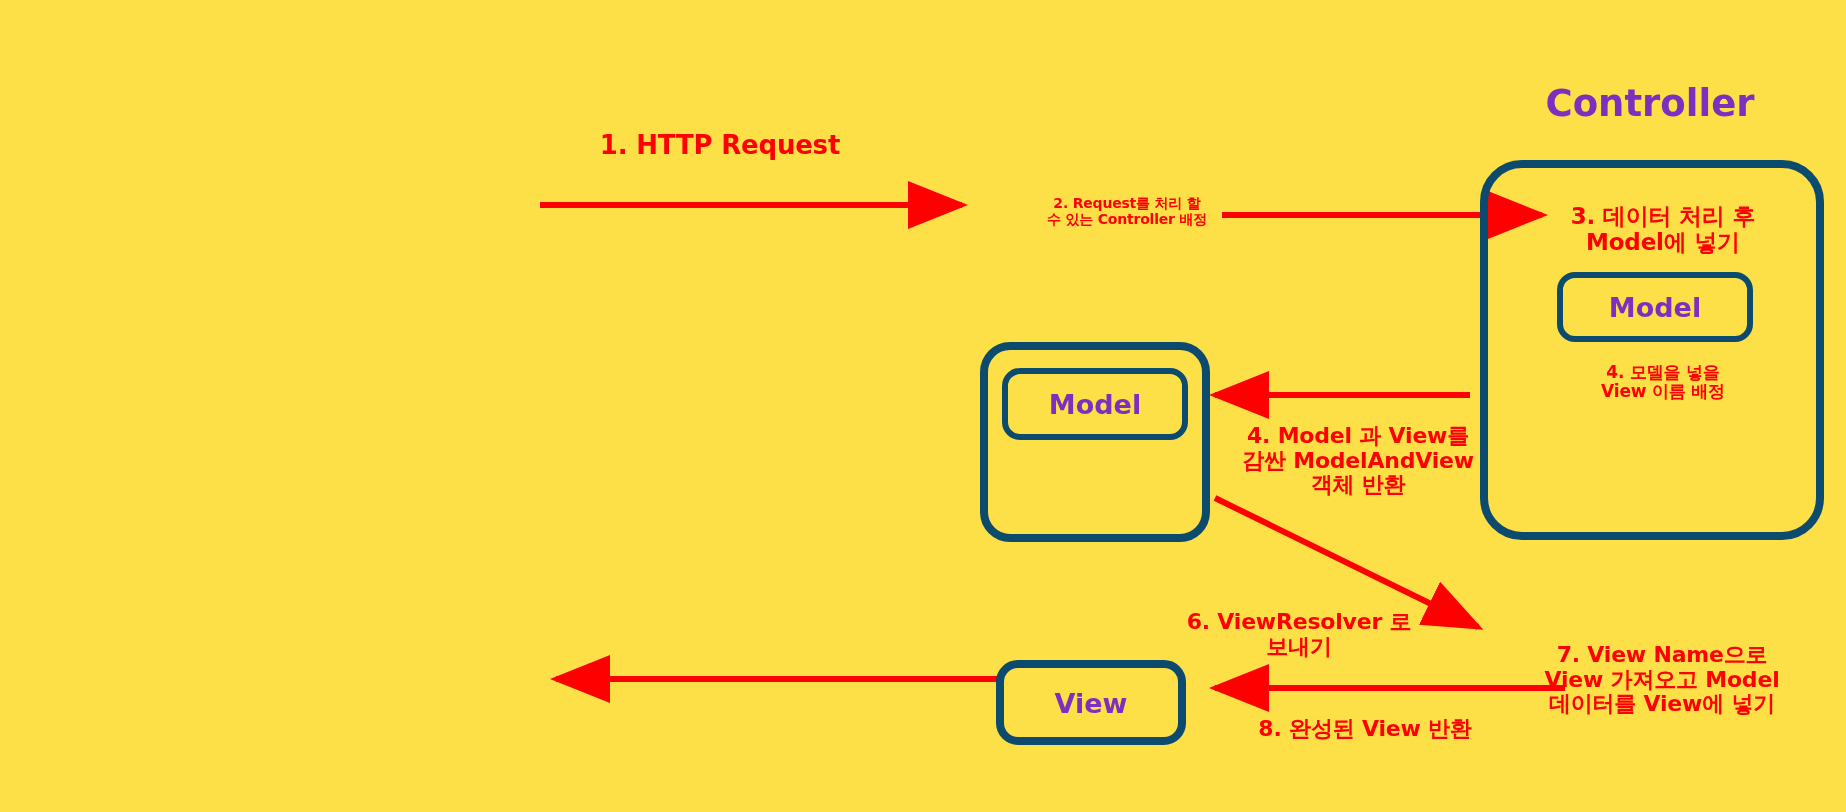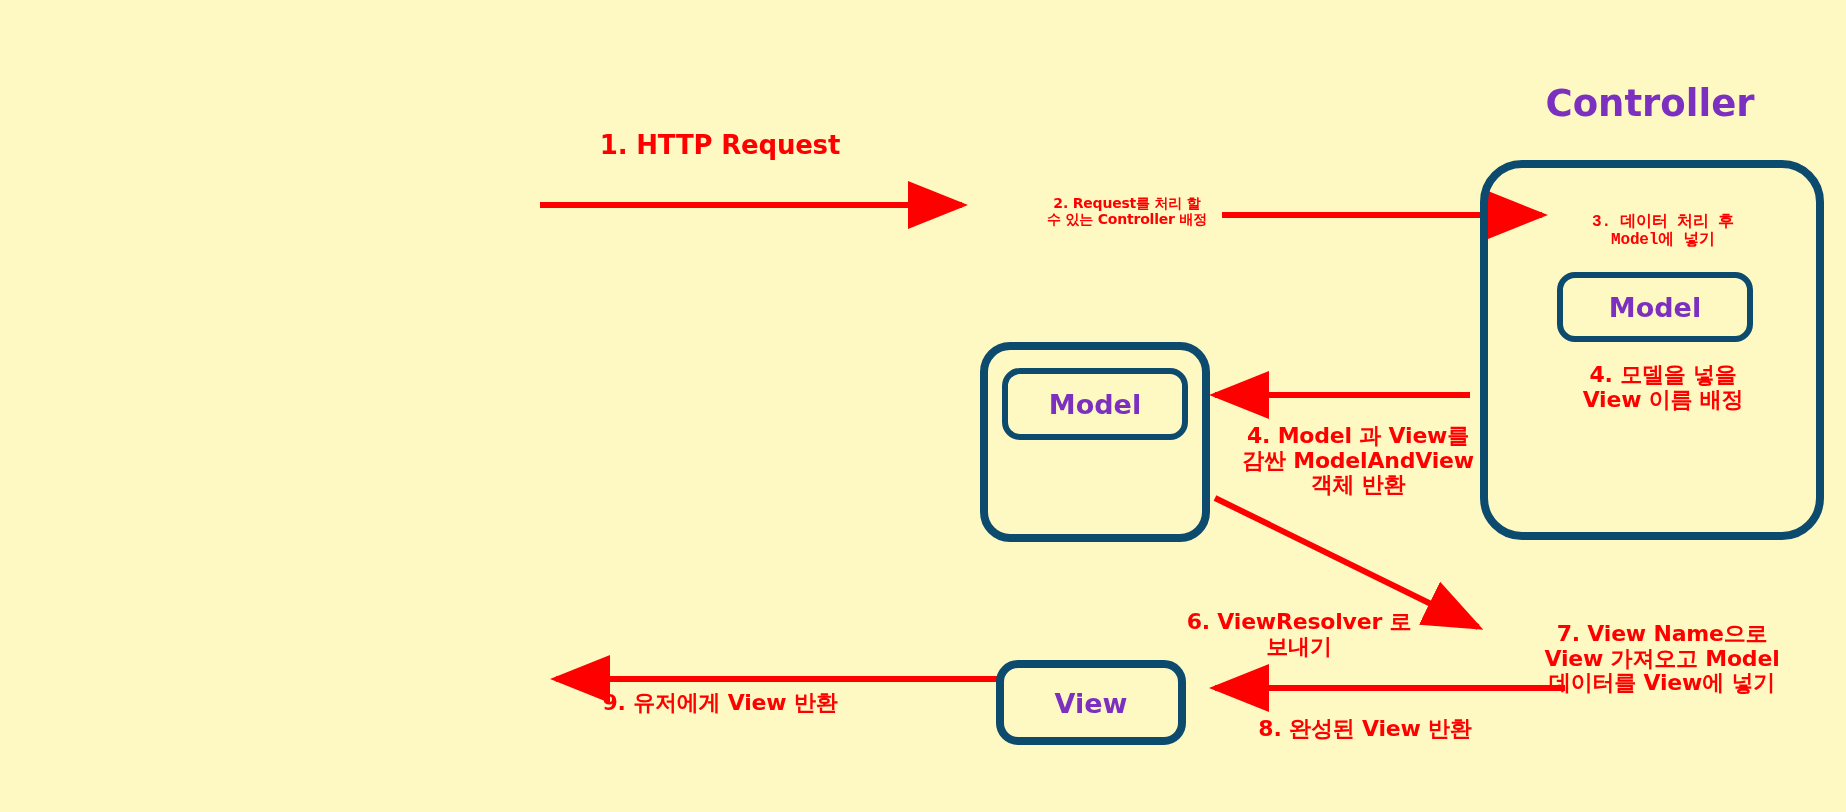--- a/index.html
+++ b/index.html
@@ -5,21 +5,21 @@
 <style>
   html, body {
     margin: 0;
     padding: 0;
     background: #000000;
   }
   #stage {
     position: relative;
     width: 1846px;
     height: 812px;
-    background: #fef9c3;
+    background: #fde047;
     overflow: hidden;
     font-family: "DejaVu Sans", "Liberation Sans", sans-serif;
   }
   svg.layer {
     position: absolute;
     left: 0;
     top: 0;
     width: 1846px;
     height: 812px;
     pointer-events: none;
@@ -103,34 +103,33 @@
 
   <div class="node-box" style="left:996px; top:629px; width:190px; height:85px; border-radius:22px;margin-top:31px;">
     <div class="node-text" style="font-size:27px;">View</div>
   </div>
 
   <div class="lbl" style="left:520px; top:131px; width:400px; font-size:26px;">1. HTTP Request</div>
 
   <div class="lbl" style="left:968px; top:196px; width:318px; font-size:14px;">2. Request를 처리 할
 수 있는 Controller 배정</div>
 
-  <div class="lbl" style="left:1538px; top:214px; width:250px; font-size:16px;font-family:Liberation Mono, monospace;">3. 데이터 처리 후
+  <div class="lbl" style="left:1538px; top:204px; width:250px; font-size:23px;">3. 데이터 처리 후
 Model에 넣기</div>
 
-  <div class="lbl" style="left:1538px; top:363px; width:250px; font-size:22px;">4. 모델을 넣을
+  <div class="lbl" style="left:1538px; top:363px; width:250px; font-size:17px;">4. 모델을 넣을
 View 이름 배정</div>
 
   <div class="lbl" style="left:1218px; top:424px; width:280px; font-size:22px;">4. Model 과 View를
 감싼 ModelAndView
 객체 반환</div>
 
   <div class="lbl" style="left:1159px; top:610px; width:280px; font-size:22px;">6. ViewResolver 로
 보내기</div>
 
-  <div class="lbl" style="left:1512px; top:622px; width:300px; font-size:22px;">7. View Name으로
+  <div class="lbl" style="left:1512px; top:643px; width:300px; font-size:22px;">7. View Name으로
 View 가져오고 Model
 데이터를 View에 넣기</div>
 
   <div class="lbl" style="left:1220px; top:701px; width:290px; font-size:22px;margin-top:16px;">8. 완성된 View 반환</div>
 
-  <div class="lbl" style="left:570px; top:691px; width:300px; font-size:22px;">9. 유저에게 View 반환</div>
 
 </div>
 
 </body></html>

